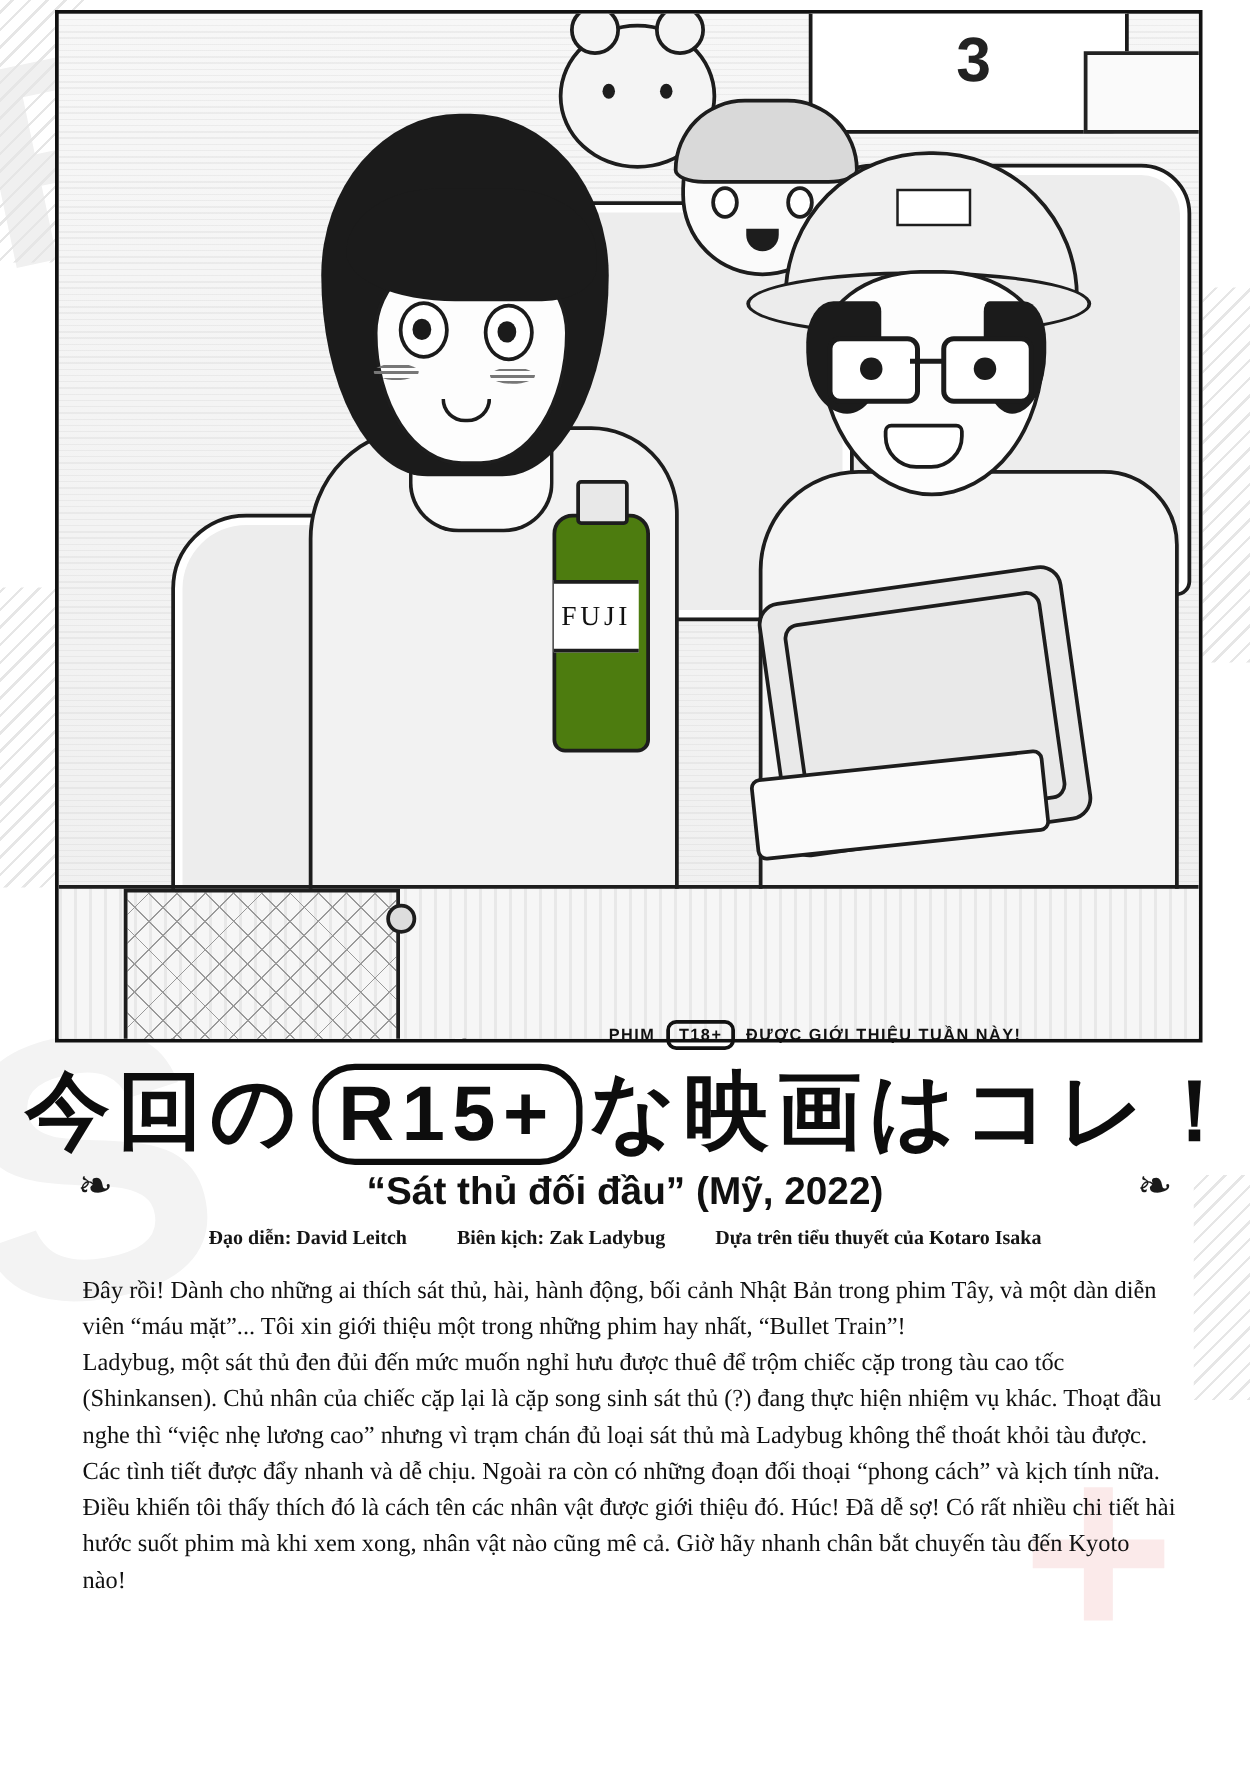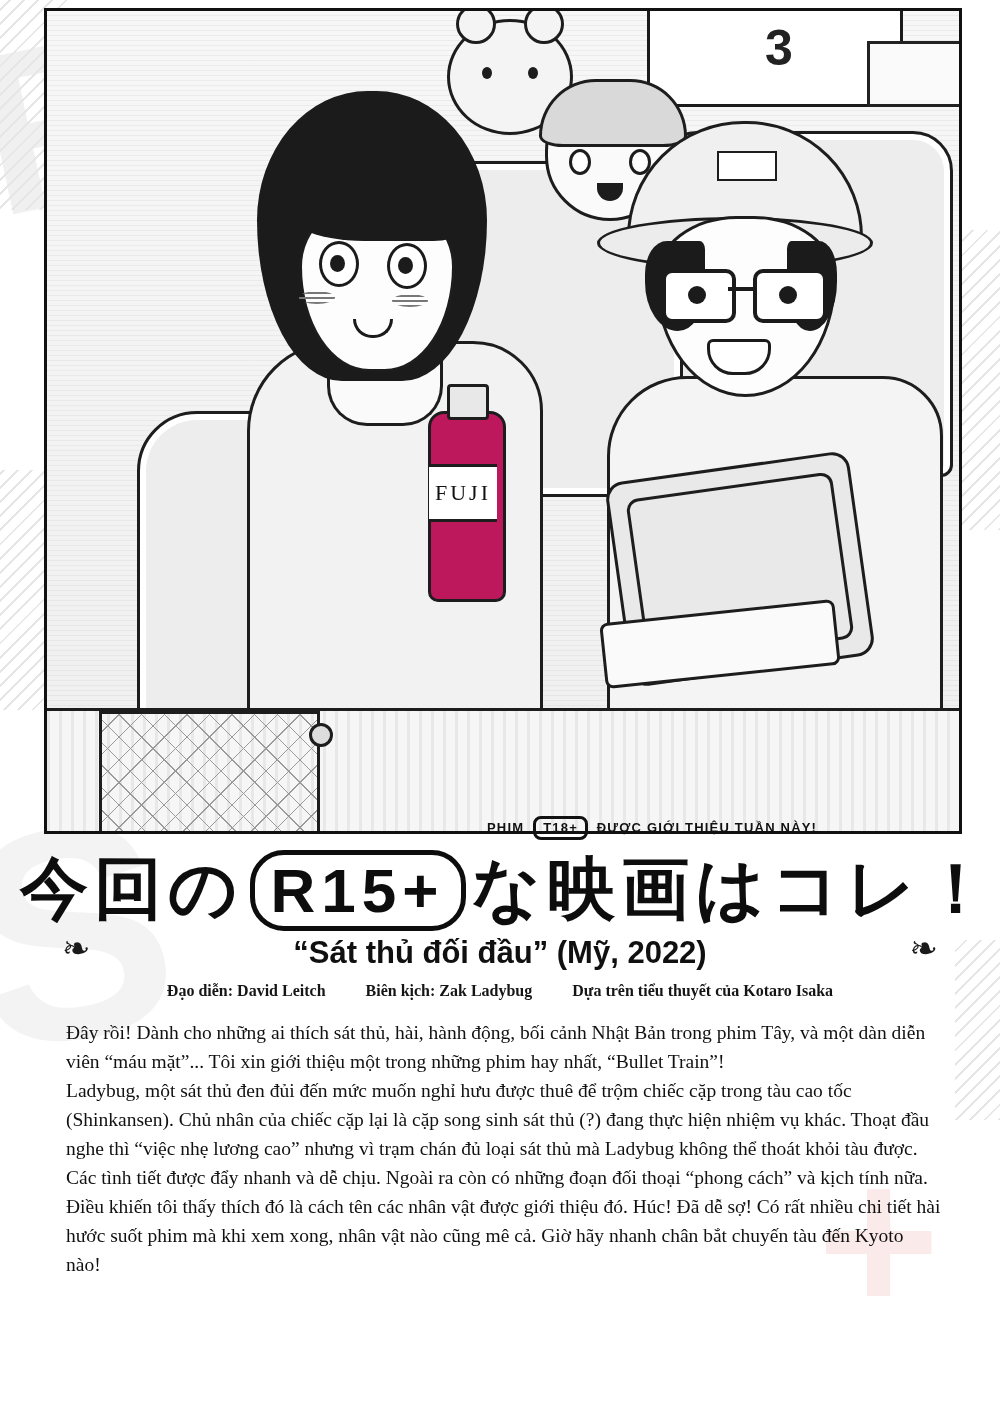--- a/index.html
+++ b/index.html
@@ -133,23 +133,23 @@
     background: #f2f2f2; border: 3px solid #1d1d1d;
     border-radius: 90px 70px 10px 10px;
   }
   .panel .girl .collar {
     position: absolute; left: 90px; top: 262px; width: 110px; height: 70px;
     border-left: 3px solid #1d1d1d; border-right: 3px solid #1d1d1d;
     border-bottom: 3px solid #1d1d1d; border-radius: 0 0 40px 40px;
     background: #fafafa;
   }
   .panel .bottle {
-    position: absolute; left: 381px; top: 400px; width: 72px; height: 185px;
+    position: absolute; left: 395px; top: 400px; width: 72px; height: 185px;
     border: 3px solid #1d1d1d; border-radius: 16px 16px 10px 10px;
-    background: #be185d;
+    background: #4d7c0f;
   }
   .panel .bottle .cap {
     position: absolute; left: 16px; top: -30px; width: 36px; height: 30px;
     border: 3px solid #1d1d1d; background: #e8e8e8; border-radius: 4px;
   }
   .panel .bottle .label {
     position: absolute; left: -2px; top: 50px; width: 68px; height: 52px;
     border-top: 3px solid #1d1d1d; border-bottom: 3px solid #1d1d1d;
     background: #fff; font-family: "Liberation Serif", serif;
     font-size: 22px; letter-spacing: 3px; text-align: center; line-height: 52px;

